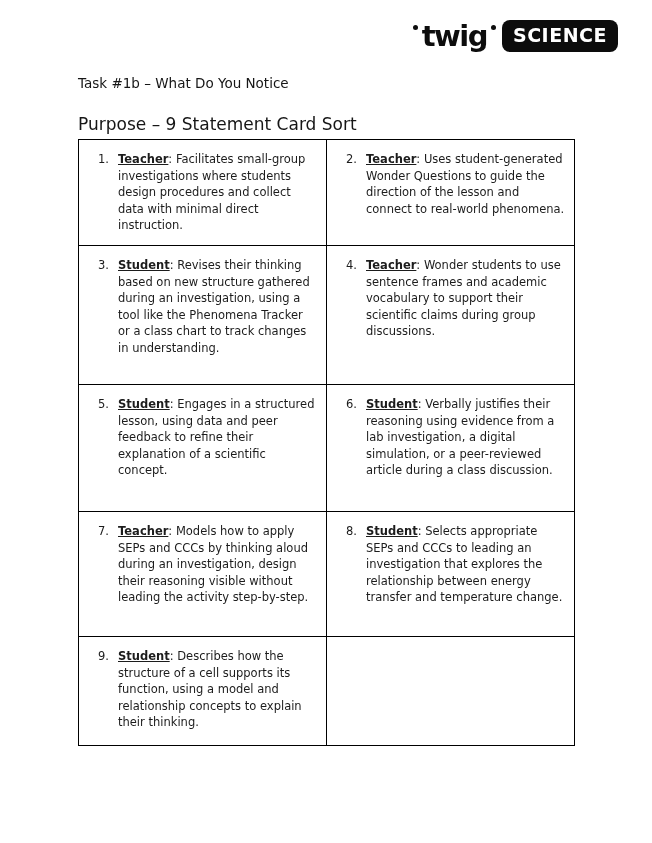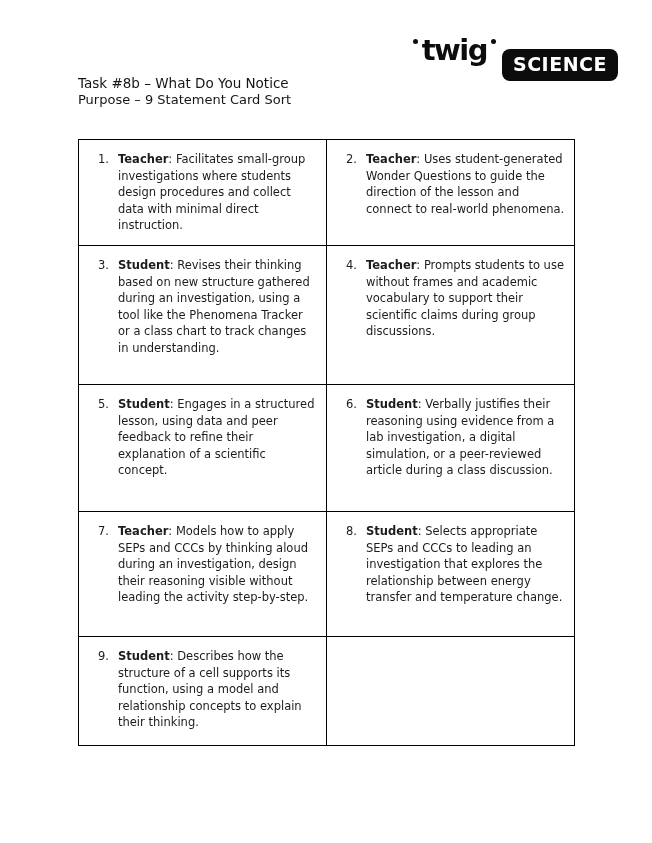--- a/index.html
+++ b/index.html
@@ -43,38 +43,37 @@
   .wordmark .dot-right { right: 0; }
   .badge {
     background: #0c0c0c;
     color: #ffffff;
     font-weight: bold;
     font-size: 19px;
     letter-spacing: 0.5px;
     line-height: 1;
     padding: 6px 11px 7px 11px;
     border-radius: 8px;
-    margin-top: 29px;
   }
 
   
   .title {
     position: absolute;
     left: 78px;
     top: 75px;
     margin: 0;
     font-size: 13.5px;
     font-weight: normal;
     color: #161616;
   }
   .subtitle {
     position: absolute;
     left: 78px;
-    top: 92px;
-    font-size: 13px;
+    top: 114px;
+    font-size: 17px;
     color: #161616;
   }
 
   
   table.card-table {
     position: absolute;
     left: 78px;
     top: 139px;
     width: 497px;
     border-collapse: collapse;
@@ -98,35 +97,35 @@
     line-height: 16.5px;
   }
   .card-number {
     flex: 0 0 20px;
     white-space: nowrap;
   }
   .card-body {
     flex: 1;
     max-width: 201px;
   }
-  .card-role { font-weight: bold; }
+  .card-role { font-weight: bold; text-decoration: underline; }
 </style>
 </head>
 <body>
 
 <div class="page">
 
   <div class="logo">
     <span class="wordmark">
       <span class="dot dot-left"></span><span>twig</span><span class="dot dot-right"></span>
     </span>
     <span class="badge">SCIENCE</span>
   </div>
 
-  <h1 class="title">Task #8b – What Do You Notice</h1>
+  <h1 class="title">Task #1b – What Do You Notice</h1>
   <div class="subtitle">Purpose – 9 Statement Card Sort</div>
 
   <table class="card-table">
     <tbody>
         <tr>
           <td>
     <div class="card">
       <span class="card-number">1.</span>
       <div class="card-body"><span class="card-role">Teacher</span><span>:</span> <span>Facilitates small-group investigations where students design procedures and collect data with minimal direct instruction.</span></div>
     </div>
@@ -141,21 +140,21 @@
         <tr>
           <td>
     <div class="card">
       <span class="card-number">3.</span>
       <div class="card-body"><span class="card-role">Student</span><span>:</span> <span>Revises their thinking based on new structure gathered during an investigation, using a tool like the Phenomena Tracker or a class chart to track changes in understanding.</span></div>
     </div>
   </td>
           <td>
     <div class="card">
       <span class="card-number">4.</span>
-      <div class="card-body"><span class="card-role">Teacher</span><span>:</span> <span>Prompts students to use without frames and academic vocabulary to support their scientific claims during group discussions.</span></div>
+      <div class="card-body"><span class="card-role">Teacher</span><span>:</span> <span>Wonder students to use sentence frames and academic vocabulary to support their scientific claims during group discussions.</span></div>
     </div>
   </td>
         </tr>
         <tr>
           <td>
     <div class="card">
       <span class="card-number">5.</span>
       <div class="card-body"><span class="card-role">Student</span><span>:</span> <span>Engages in a structured lesson, using data and peer feedback to refine their explanation of a scientific concept.</span></div>
     </div>
   </td>

